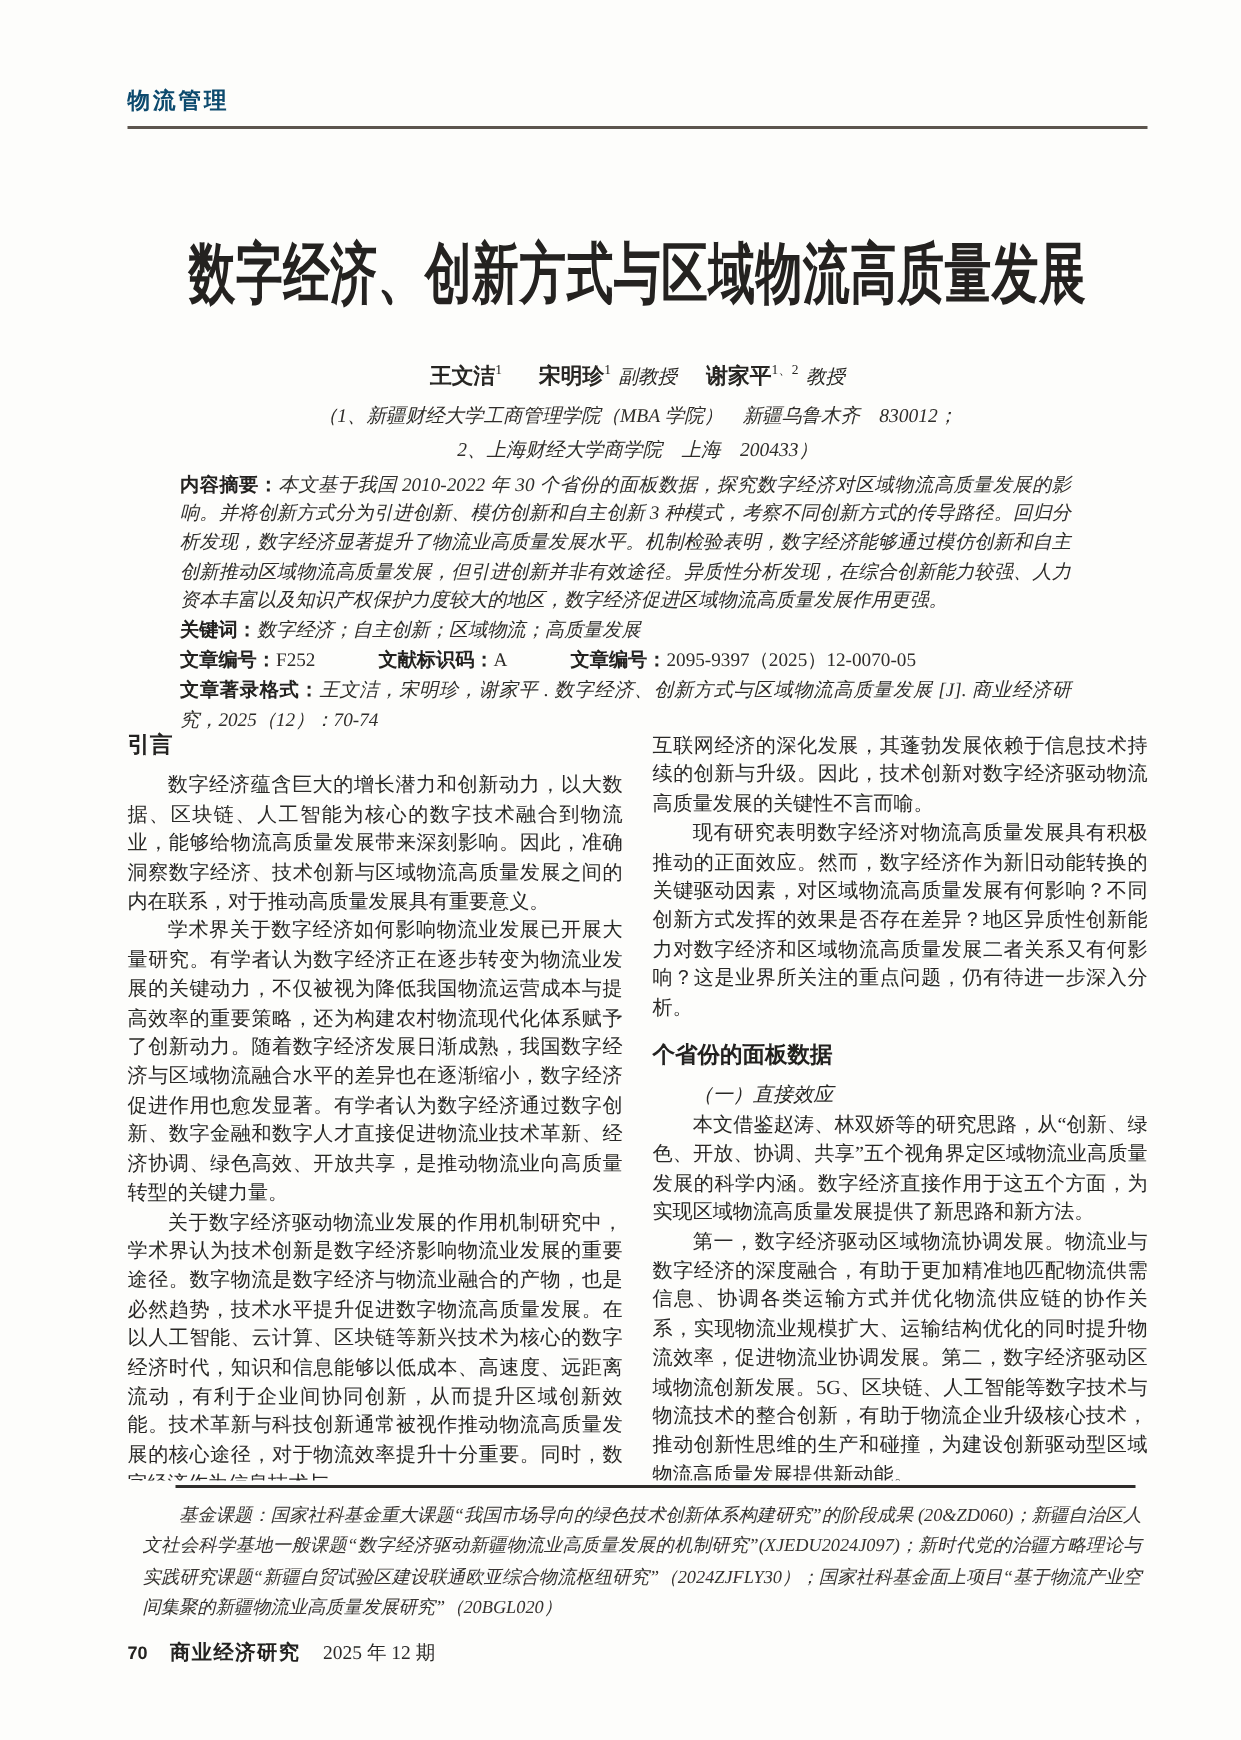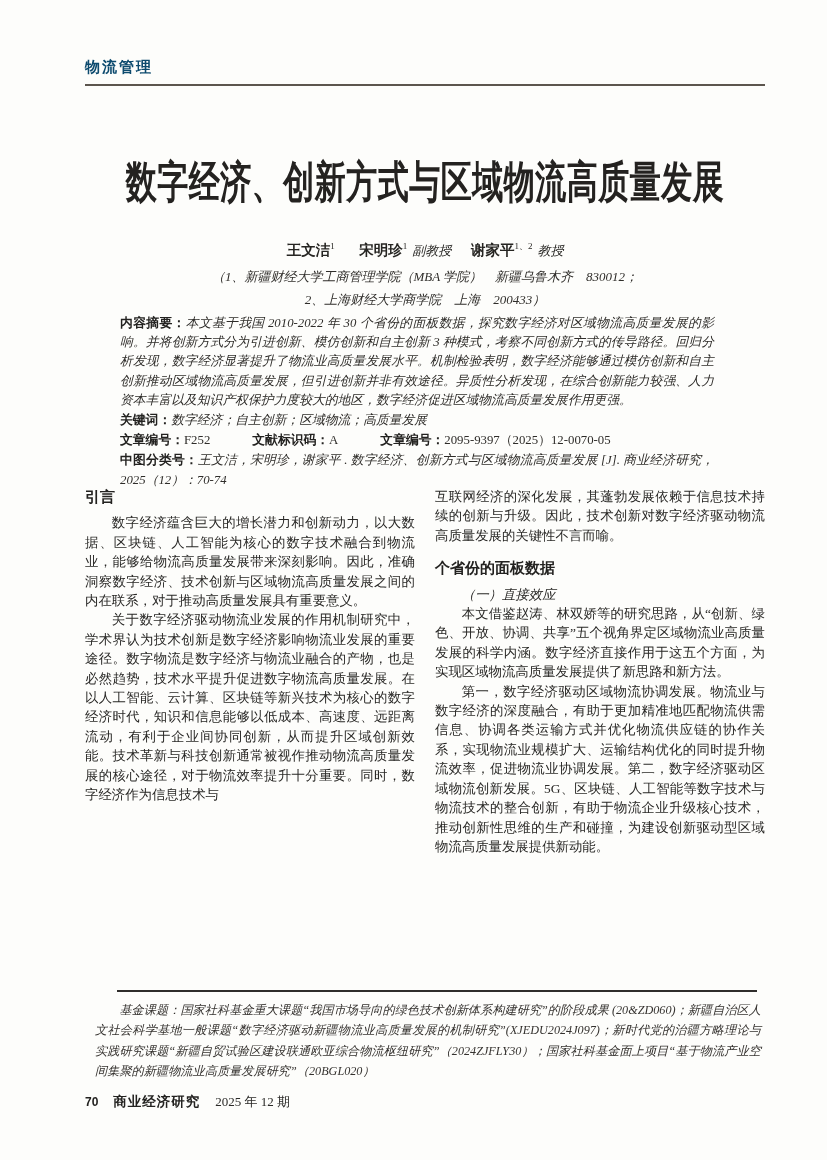--- a/index.html
+++ b/index.html
@@ -85,31 +85,33 @@
 
   <div class="affils">
     <div>（1、新疆财经大学工商管理学院（MBA 学院）　新疆乌鲁木齐　830012；</div>
     <div>2、上海财经大学商学院　上海　200433）</div>
   </div>
 
   <div class="meta">
     <p><span class="lbl">内容摘要：</span><span class="kai">本文基于我国 2010-2022 年 30 个省份的面板数据，探究数字经济对区域物流高质量发展的影响。并将创新方式分为引进创新、模仿创新和自主创新 3 种模式，考察不同创新方式的传导路径。回归分析发现，数字经济显著提升了物流业高质量发展水平。机制检验表明，数字经济能够通过模仿创新和自主创新推动区域物流高质量发展，但引进创新并非有效途径。异质性分析发现，在综合创新能力较强、人力资本丰富以及知识产权保护力度较大的地区，数字经济促进区域物流高质量发展作用更强。</span></p>
     <p><span class="lbl">关键词：</span><span class="kai">数字经济；自主创新；区域物流；高质量发展</span></p>
     <p class="clc-row"><span class="seg"><span class="lbl">文章编号：</span><span>F252</span></span><span class="seg"><span class="lbl">文献标识码：</span><span>A</span></span><span class="seg"><span class="lbl">文章编号：</span><span>2095-9397（2025）12-0070-05</span></span></p>
-    <p><span class="lbl">中图分类号：</span><span class="kai">王文洁，宋明珍，谢家平 . 数字经济、创新方式与区域物流高质量发展 [J]. 商业经济研究，2025（12）：70-74</span></p>
+    <p><span class="lbl">文章著录格式：</span><span class="kai">王文洁，宋明珍，谢家平 . 数字经济、创新方式与区域物流高质量发展 [J]. 商业经济研究，2025（12）：70-74</span></p>
   </div>
 
   <div class="body-cols">
     <div class="col">
       <h2 class="sec">引言</h2>
       <p>数字经济蕴含巨大的增长潜力和创新动力，以大数据、区块链、人工智能为核心的数字技术融合到物流业，能够给物流高质量发展带来深刻影响。因此，准确洞察数字经济、技术创新与区域物流高质量发展之间的内在联系，对于推动高质量发展具有重要意义。</p>
+      <p>学术界关于数字经济如何影响物流业发展已开展大量研究。有学者认为数字经济正在逐步转变为物流业发展的关键动力，不仅被视为降低我国物流运营成本与提高效率的重要策略，还为构建农村物流现代化体系赋予了创新动力。随着数字经济发展日渐成熟，我国数字经济与区域物流融合水平的差异也在逐渐缩小，数字经济促进作用也愈发显著。有学者认为数字经济通过数字创新、数字金融和数字人才直接促进物流业技术革新、经济协调、绿色高效、开放共享，是推动物流业向高质量转型的关键力量。</p>
       <p>关于数字经济驱动物流业发展的作用机制研究中，学术界认为技术创新是数字经济影响物流业发展的重要途径。数字物流是数字经济与物流业融合的产物，也是必然趋势，技术水平提升促进数字物流高质量发展。在以人工智能、云计算、区块链等新兴技术为核心的数字经济时代，知识和信息能够以低成本、高速度、远距离流动，有利于企业间协同创新，从而提升区域创新效能。技术革新与科技创新通常被视作推动物流高质量发展的核心途径，对于物流效率提升十分重要。同时，数字经济作为信息技术与</p>
     </div>
     <div class="col">
       <p class="noindent">互联网经济的深化发展，其蓬勃发展依赖于信息技术持续的创新与升级。因此，技术创新对数字经济驱动物流高质量发展的关键性不言而喻。</p>
+      <p>现有研究表明数字经济对物流高质量发展具有积极推动的正面效应。然而，数字经济作为新旧动能转换的关键驱动因素，对区域物流高质量发展有何影响？不同创新方式发挥的效果是否存在差异？地区异质性创新能力对数字经济和区域物流高质量发展二者关系又有何影响？这是业界所关注的重点问题，仍有待进一步深入分析。</p>
       <h2 class="sec mt">个省份的面板数据</h2>
       <p class="sub">（一）直接效应</p>
       <p>本文借鉴赵涛、林双娇等的研究思路，从“创新、绿色、开放、协调、共享”五个视角界定区域物流业高质量发展的科学内涵。数字经济直接作用于这五个方面，为实现区域物流高质量发展提供了新思路和新方法。</p>
       <p>第一，数字经济驱动区域物流协调发展。物流业与数字经济的深度融合，有助于更加精准地匹配物流供需信息、协调各类运输方式并优化物流供应链的协作关系，实现物流业规模扩大、运输结构优化的同时提升物流效率，促进物流业协调发展。第二，数字经济驱动区域物流创新发展。5G、区块链、人工智能等数字技术与物流技术的整合创新，有助于物流企业升级核心技术，推动创新性思维的生产和碰撞，为建设创新驱动型区域物流高质量发展提供新动能。</p>
     </div>
   </div>
 
   <div class="footnote-rule"></div>
   <div class="footnote">基金课题：国家社科基金重大课题“我国市场导向的绿色技术创新体系构建研究”的阶段成果 (20&amp;ZD060)；新疆自治区人文社会科学基地一般课题“数字经济驱动新疆物流业高质量发展的机制研究”(XJEDU2024J097)；新时代党的治疆方略理论与实践研究课题“新疆自贸试验区建设联通欧亚综合物流枢纽研究”（2024ZJFLY30）；国家社科基金面上项目“基于物流产业空间集聚的新疆物流业高质量发展研究”（20BGL020）</div>
 

